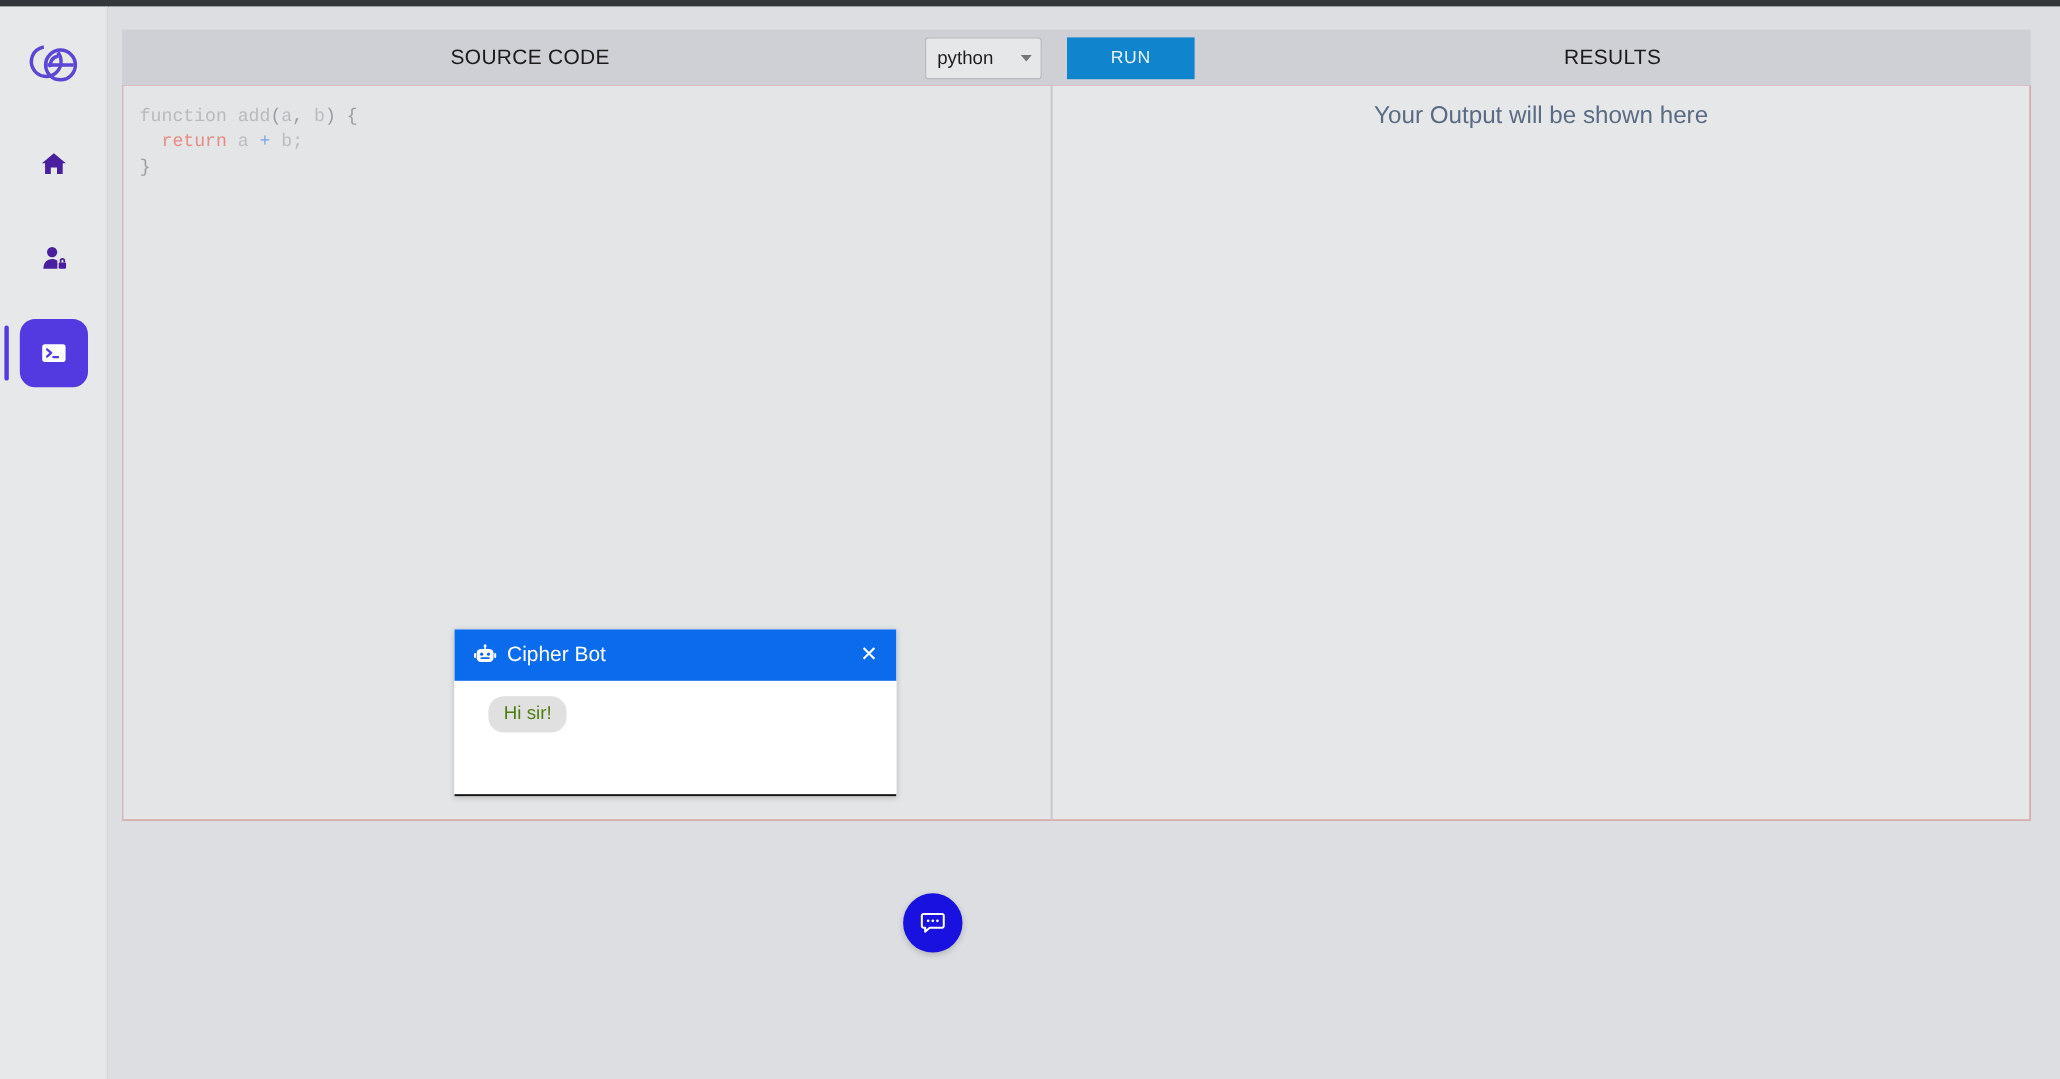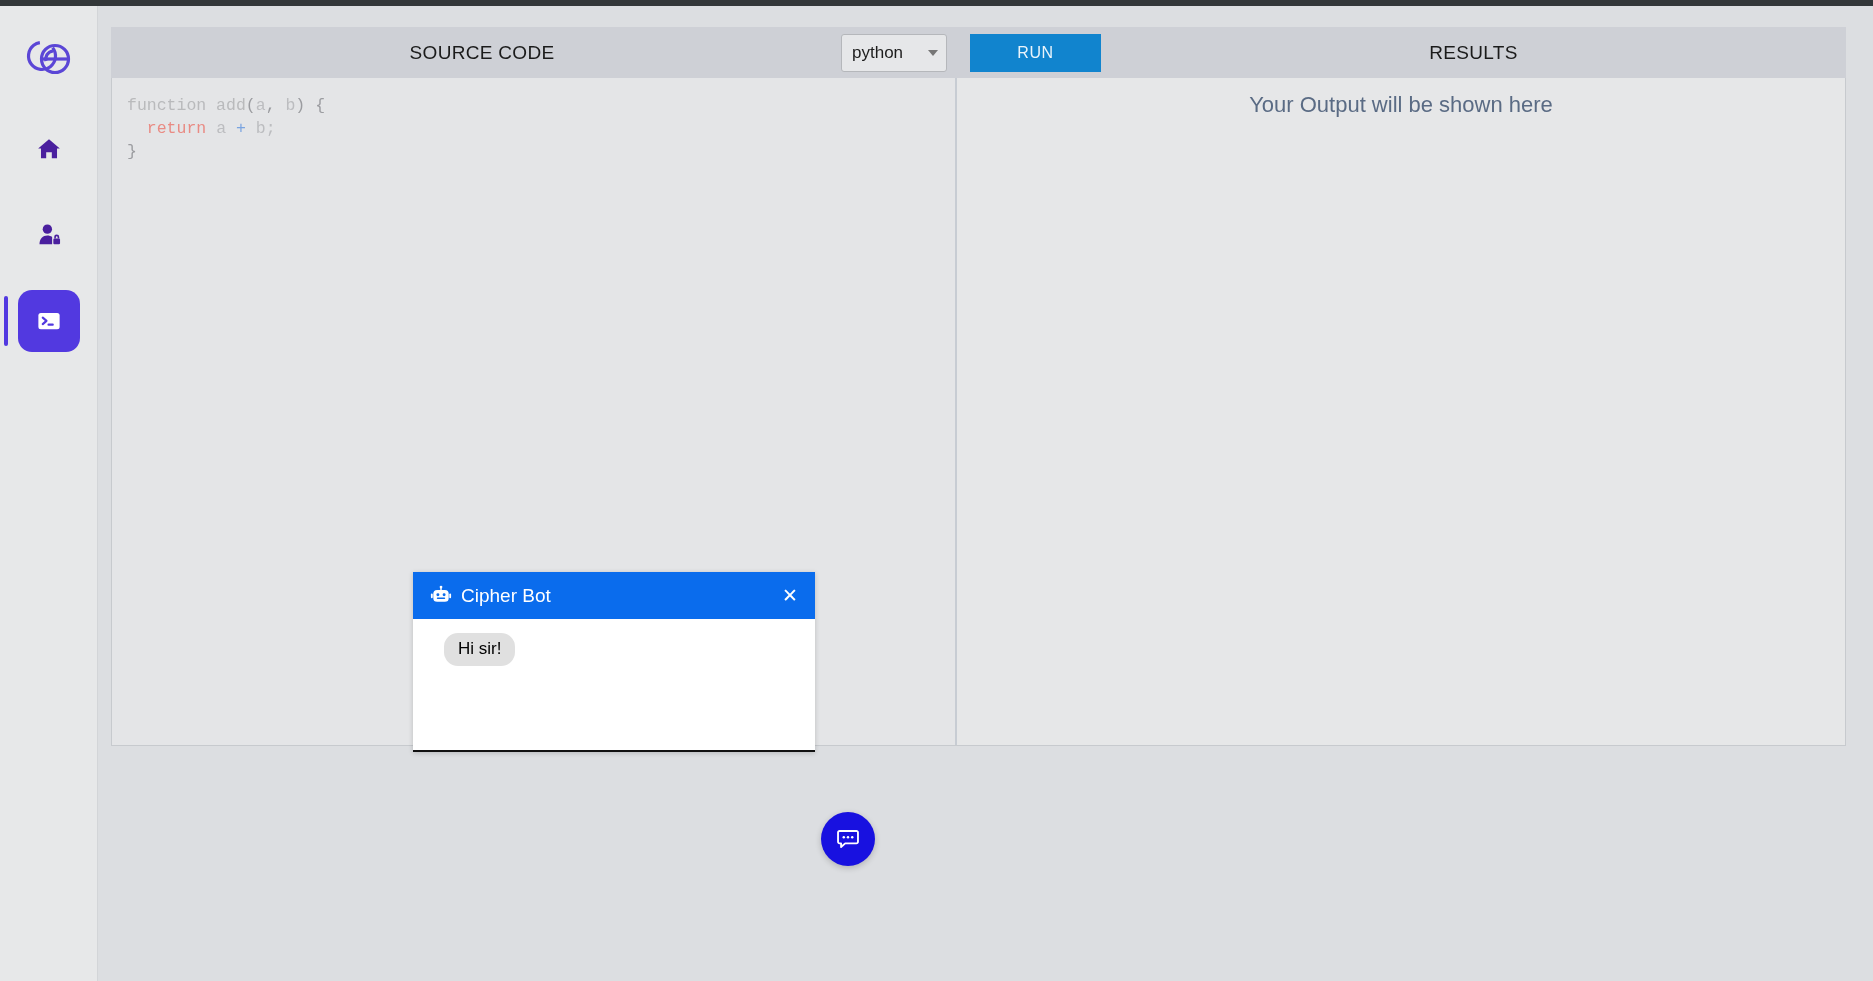--- a/index.html
+++ b/index.html
@@ -86,21 +86,21 @@
     margin-left: 4px;
   }
   .lang-select .lang-value { font-size: 17px; color: #1d1d1d; flex: 1; }
   .caret {
     width: 0; height: 0;
     border-left: 5px solid transparent;
     border-right: 5px solid transparent;
     border-top: 6px solid #767676;
   }
   .run-btn {
-    width: 131px; height: 38px;
+    width: 116px; height: 38px;
     margin-left: 23px;
     background: #1184ce;
     color: #eaf4fb;
     border: none;
     font-size: 16px;
     letter-spacing: .6px;
     font-family: "Liberation Sans", sans-serif;
     cursor: pointer;
   }
   .toolbar-right {
@@ -149,21 +149,21 @@
     top: 14px; left: 0; right: 0;
     text-align: center;
     font-size: 22px;
     color: #5a6b84;
   }
 
   
   .chat-window {
     position: absolute;
     left: 314px; top: 566px;
-    width: 402px; height: 180px;
+    width: 402px; height: 152px;
     background: #ffffff;
     box-shadow: 0 1px 5px rgba(0,0,0,.18);
     display: flex; flex-direction: column;
     overflow: hidden;
   }
   .chat-header {
     height: 47px;
     background: #0a6ced;
     display: flex; align-items: center;
     padding: 0 14px 0 17px;
@@ -187,21 +187,21 @@
     background: #ffffff;
     padding: 14px 0 6px 0;
     border-bottom: 2px solid #111111;
     overflow: hidden;
   }
   .bubble-row { padding-left: 31px; margin-bottom: 17px; }
   .bubble {
     display: inline-block;
     position: relative;
     background: #e0e0e0;
-    color: #000000;
+    color: #4d7c0f;
     border-radius: 14px;
     padding: 6px 14px 7px 14px;
     font-size: 17px;
     line-height: 20px;
   }
   .bubble::after {
     content: "";
     position: absolute;
     left: 3px; bottom: -6px;
     width: 14px; height: 12px;

